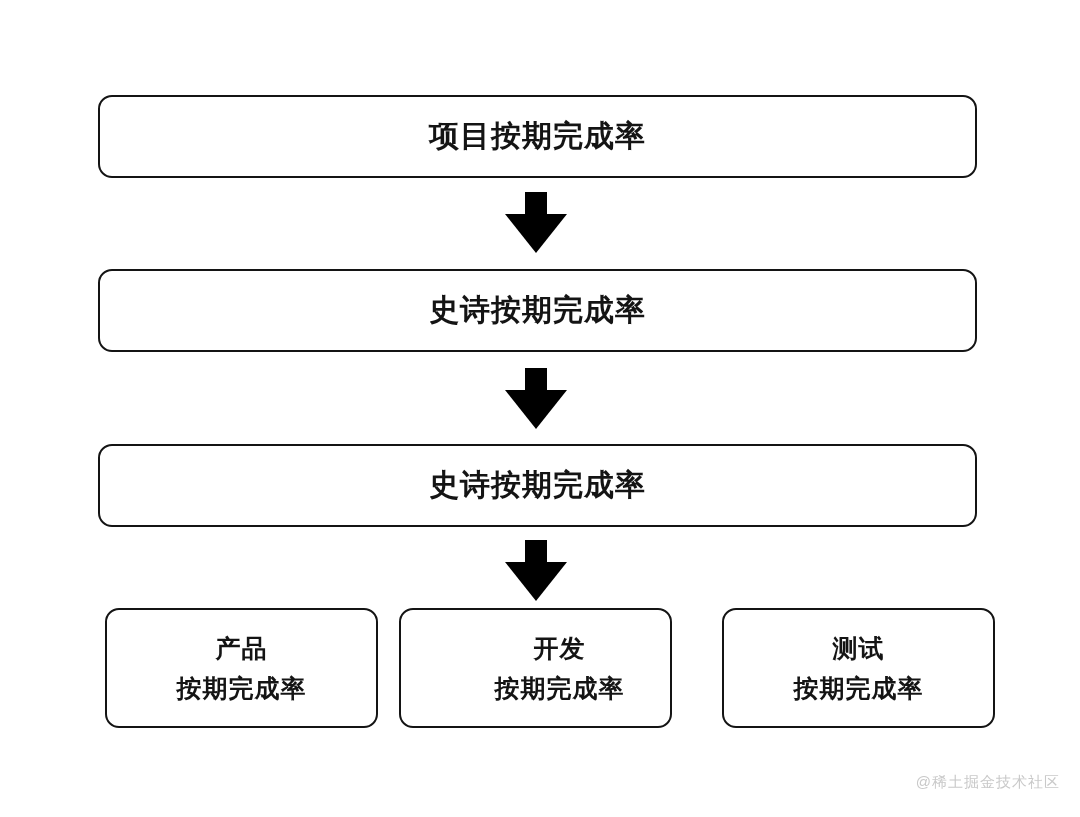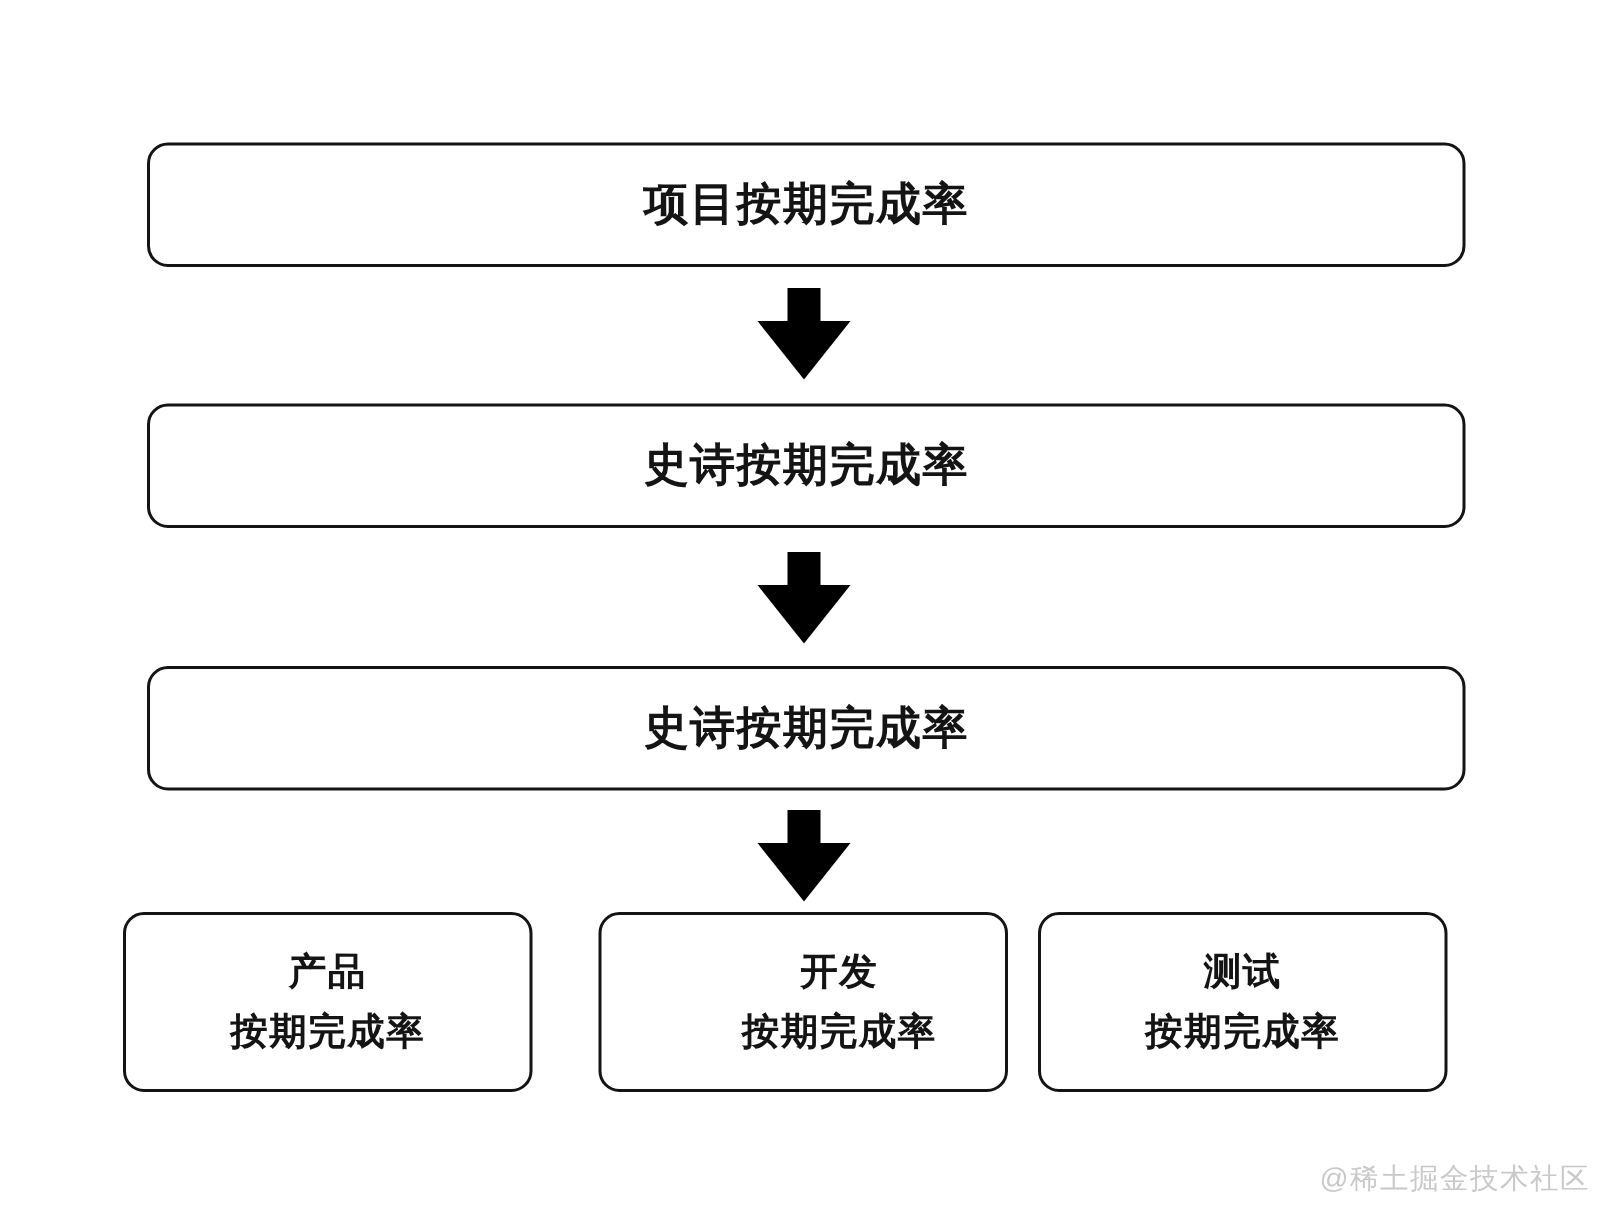--- a/index.html
+++ b/index.html
@@ -64,21 +64,21 @@
     width: 0;
     height: 0;
     border-left: 31px solid transparent;
     border-right: 31px solid transparent;
     border-top: 39px solid #000000;
   }
   .watermark {
     position: absolute;
     right: 20px;
     top: 773px;
-    font-size: 19px;
+    font-size: 15px;
     font-weight: 400;
     color: #c9c9c9;
     letter-spacing: 1px;
   }
 </style>
 </head>
 <body>
 
 <div class="canvas">
 
@@ -102,30 +102,30 @@
 
   <div class="node wide" style="top: 444px;">
     <span>史诗按期完成率</span>
   </div>
 
   <div class="arrow" style="top: 540px;">
     <div class="stem"></div>
     <div class="head"></div>
   </div>
 
-  <div class="node small" style="left: 82px;">
+  <div class="node small" style="left: 105px;">
     <span>产品</span>
     <span>按期完成率</span>
   </div>
 
   <div class="node small" style="left: 399px; padding-left: 48px;">
     <span>开发</span>
     <span>按期完成率</span>
   </div>
 
-  <div class="node small" style="left: 692px; text-align: center;">
+  <div class="node small" style="left: 722px; text-align: center;">
     <span>测试</span>
     <span>按期完成率</span>
   </div>
 
   <div class="watermark">@稀土掘金技术社区</div>
 
 </div>
 
 </body></html>

